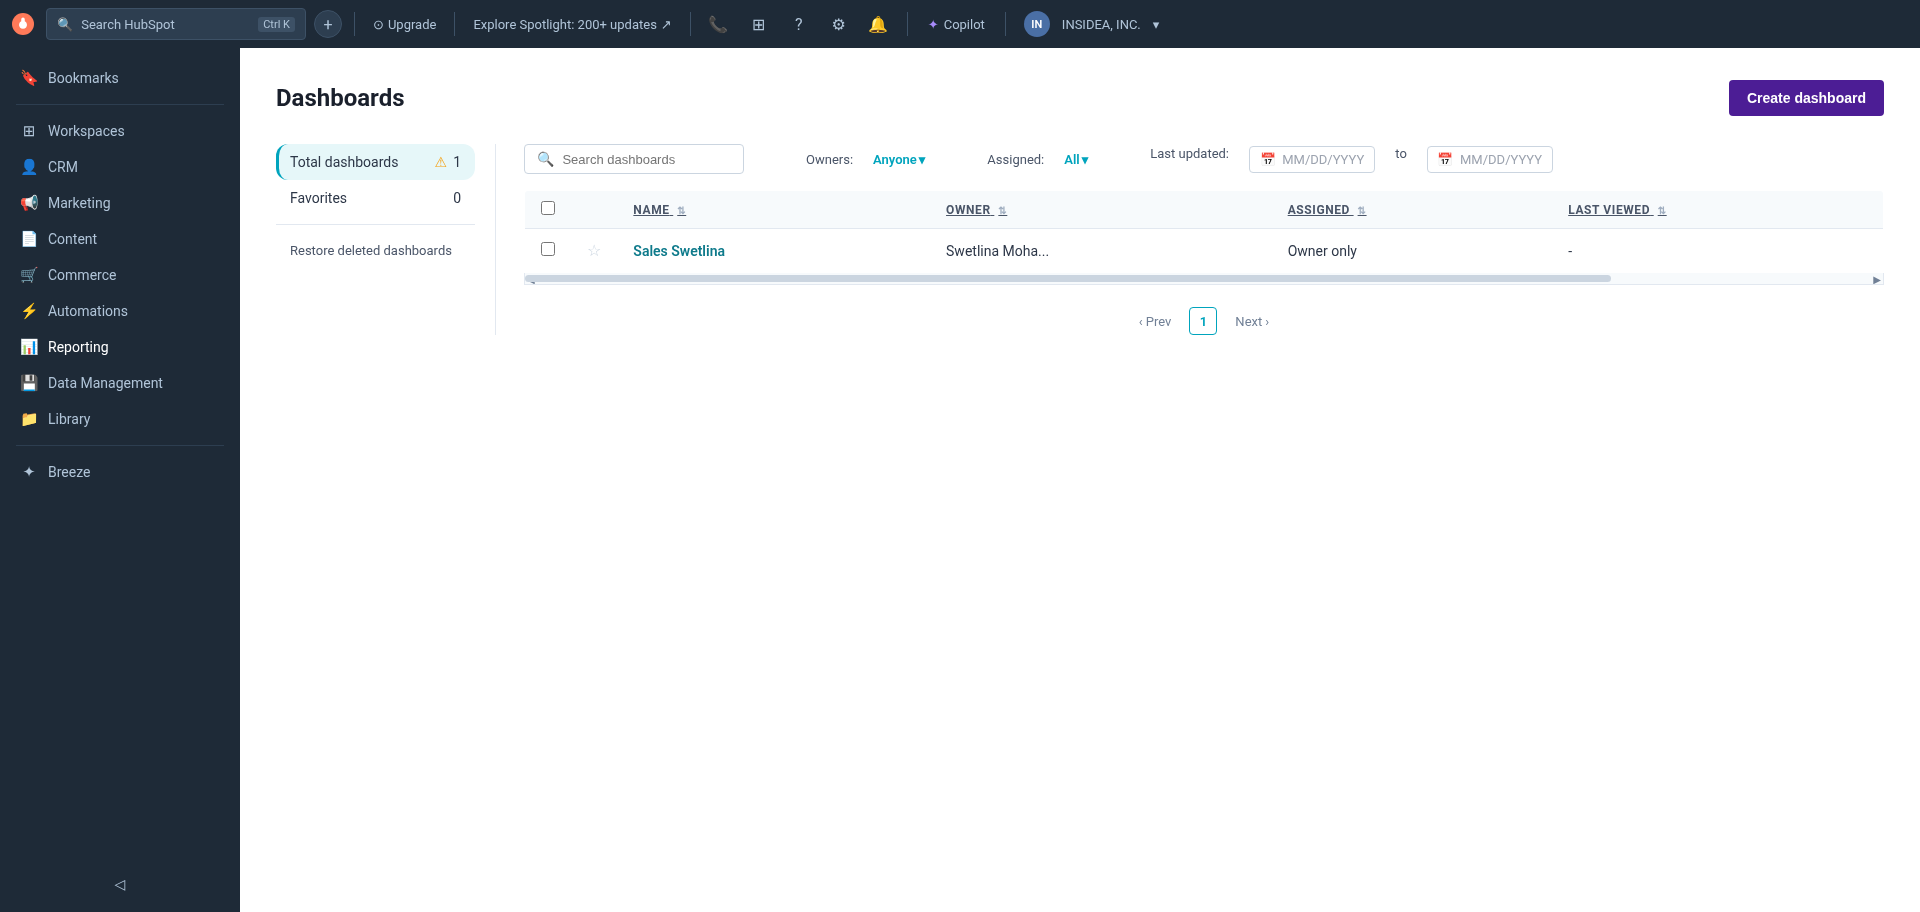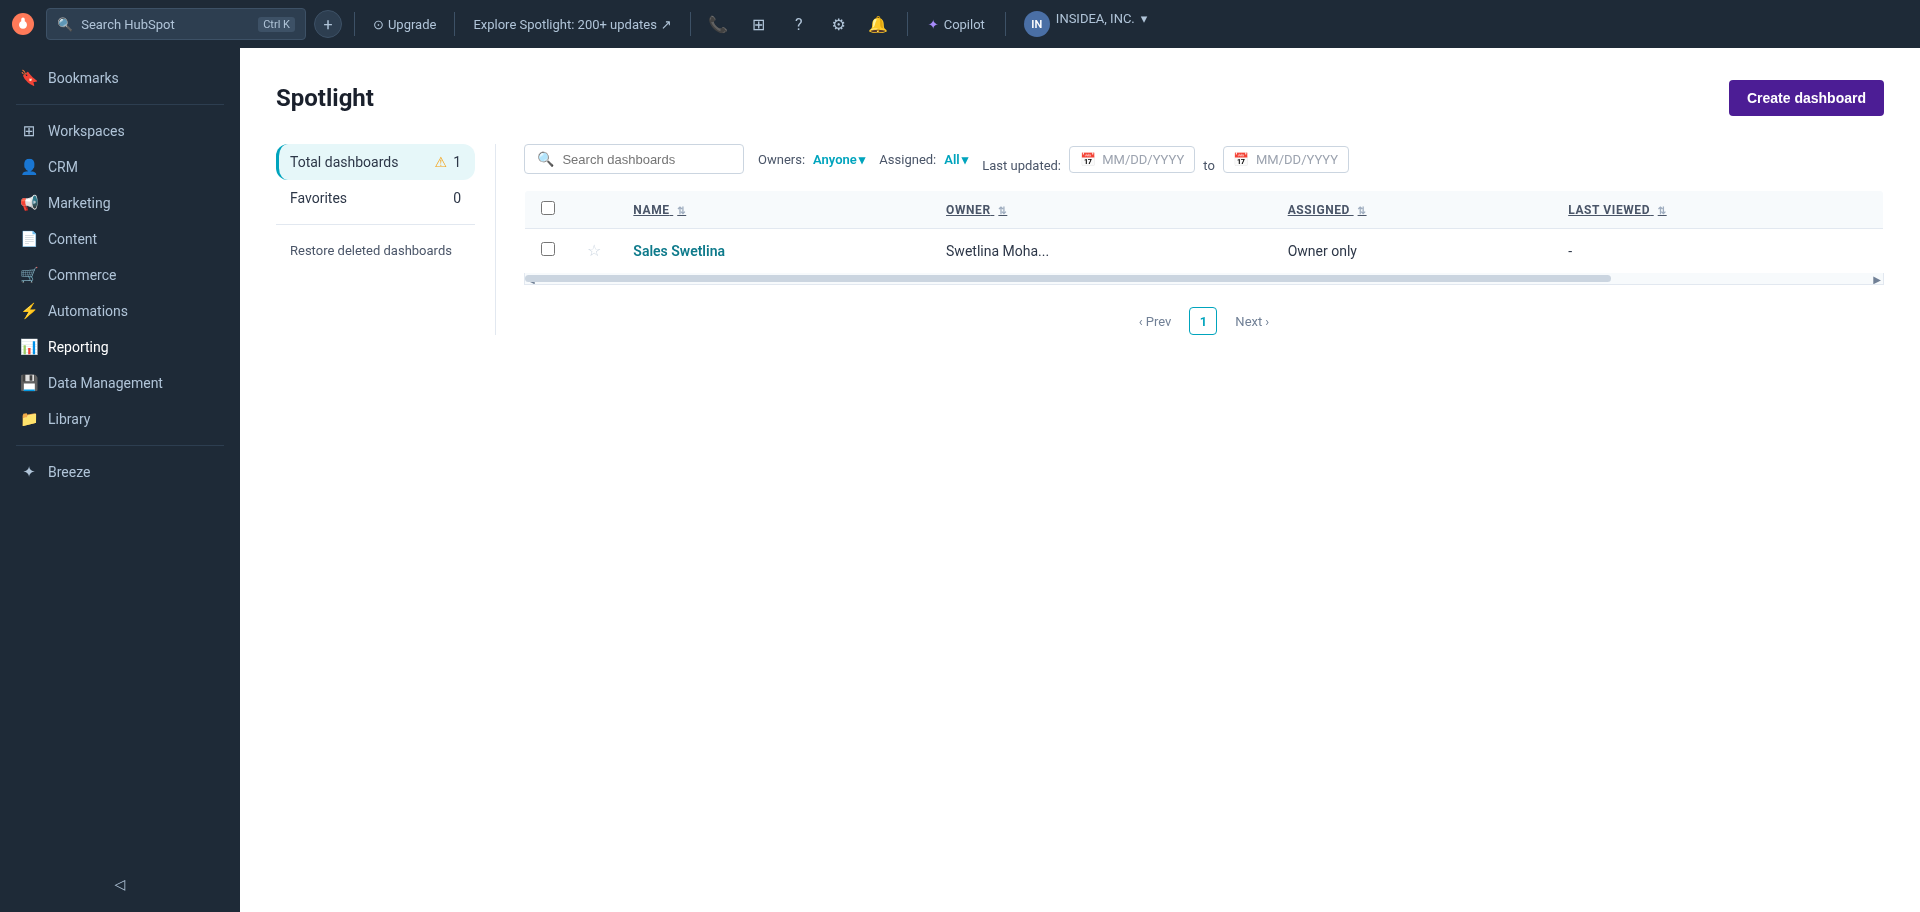--- a/index.html
+++ b/index.html
@@ -67,21 +67,21 @@
       cursor: pointer;
       font-size: 16px;
     }
     .topnav-copilot {
       display: flex; align-items: center; gap: 5px;
       color: #b0c4d8; font-size: 13px; cursor: pointer;
       padding: 0 8px;
     }
     .copilot-star { color: #a78bfa; }
     .topnav-user {
-      display: flex; align-items: flex-start; gap: 6px;
+      display: flex; align-items: center; gap: 12px;
       color: #b0c4d8; font-size: 13px; cursor: pointer;
       padding: 0 6px;
     }
     .user-avatar {
       width: 26px; height: 26px; border-radius: 50%;
       background: #4a6fa5;
       display: flex; align-items: center; justify-content: center;
       font-size: 11px; color: #fff; font-weight: 600;
     }
 
@@ -218,22 +218,22 @@
       background: #fff;
     }
     .search-box input {
       border: none; outline: none;
       font-size: 13px; color: #4a5568;
       width: 100%;
       background: transparent;
     }
     .search-box-icon { color: #718096; font-size: 14px; }
     .filter-group {
-      display: flex; align-items: flex-end; gap: 8px;
-      font-size: 13px; color: #4a5568;
+      display: flex; align-items: flex-start; gap: 20px;
+      font-size: 13px; color: #4a5568; margin-left: 48px;
     }
     .filter-label { color: #4a5568; }
     .filter-value {
       color: #00a4bd;
       font-weight: 600;
       cursor: pointer;
       display: flex; align-items: center; gap: 2px;
     }
     .date-input {
       display: flex; align-items: center; gap: 6px;
@@ -466,21 +466,21 @@
     <div class="sidebar-bottom">
       <div class="sidebar-collapse">
         <span>◁</span>
       </div>
     </div>
   </aside>
 
   <main class="main-content">
 
     <div class="page-header">
-      <h1 class="page-title">Spotlight</h1>
+      <h1 class="page-title">Dashboards</h1>
       <button class="create-btn">Create dashboard</button>
     </div>
 
     <div class="dashboard-body">
 
       <div class="left-panel">
         <div class="left-panel-item active">
           <span>Total dashboards</span>
           <div class="left-panel-item-right">
             <span class="warning-icon">⚠</span>

